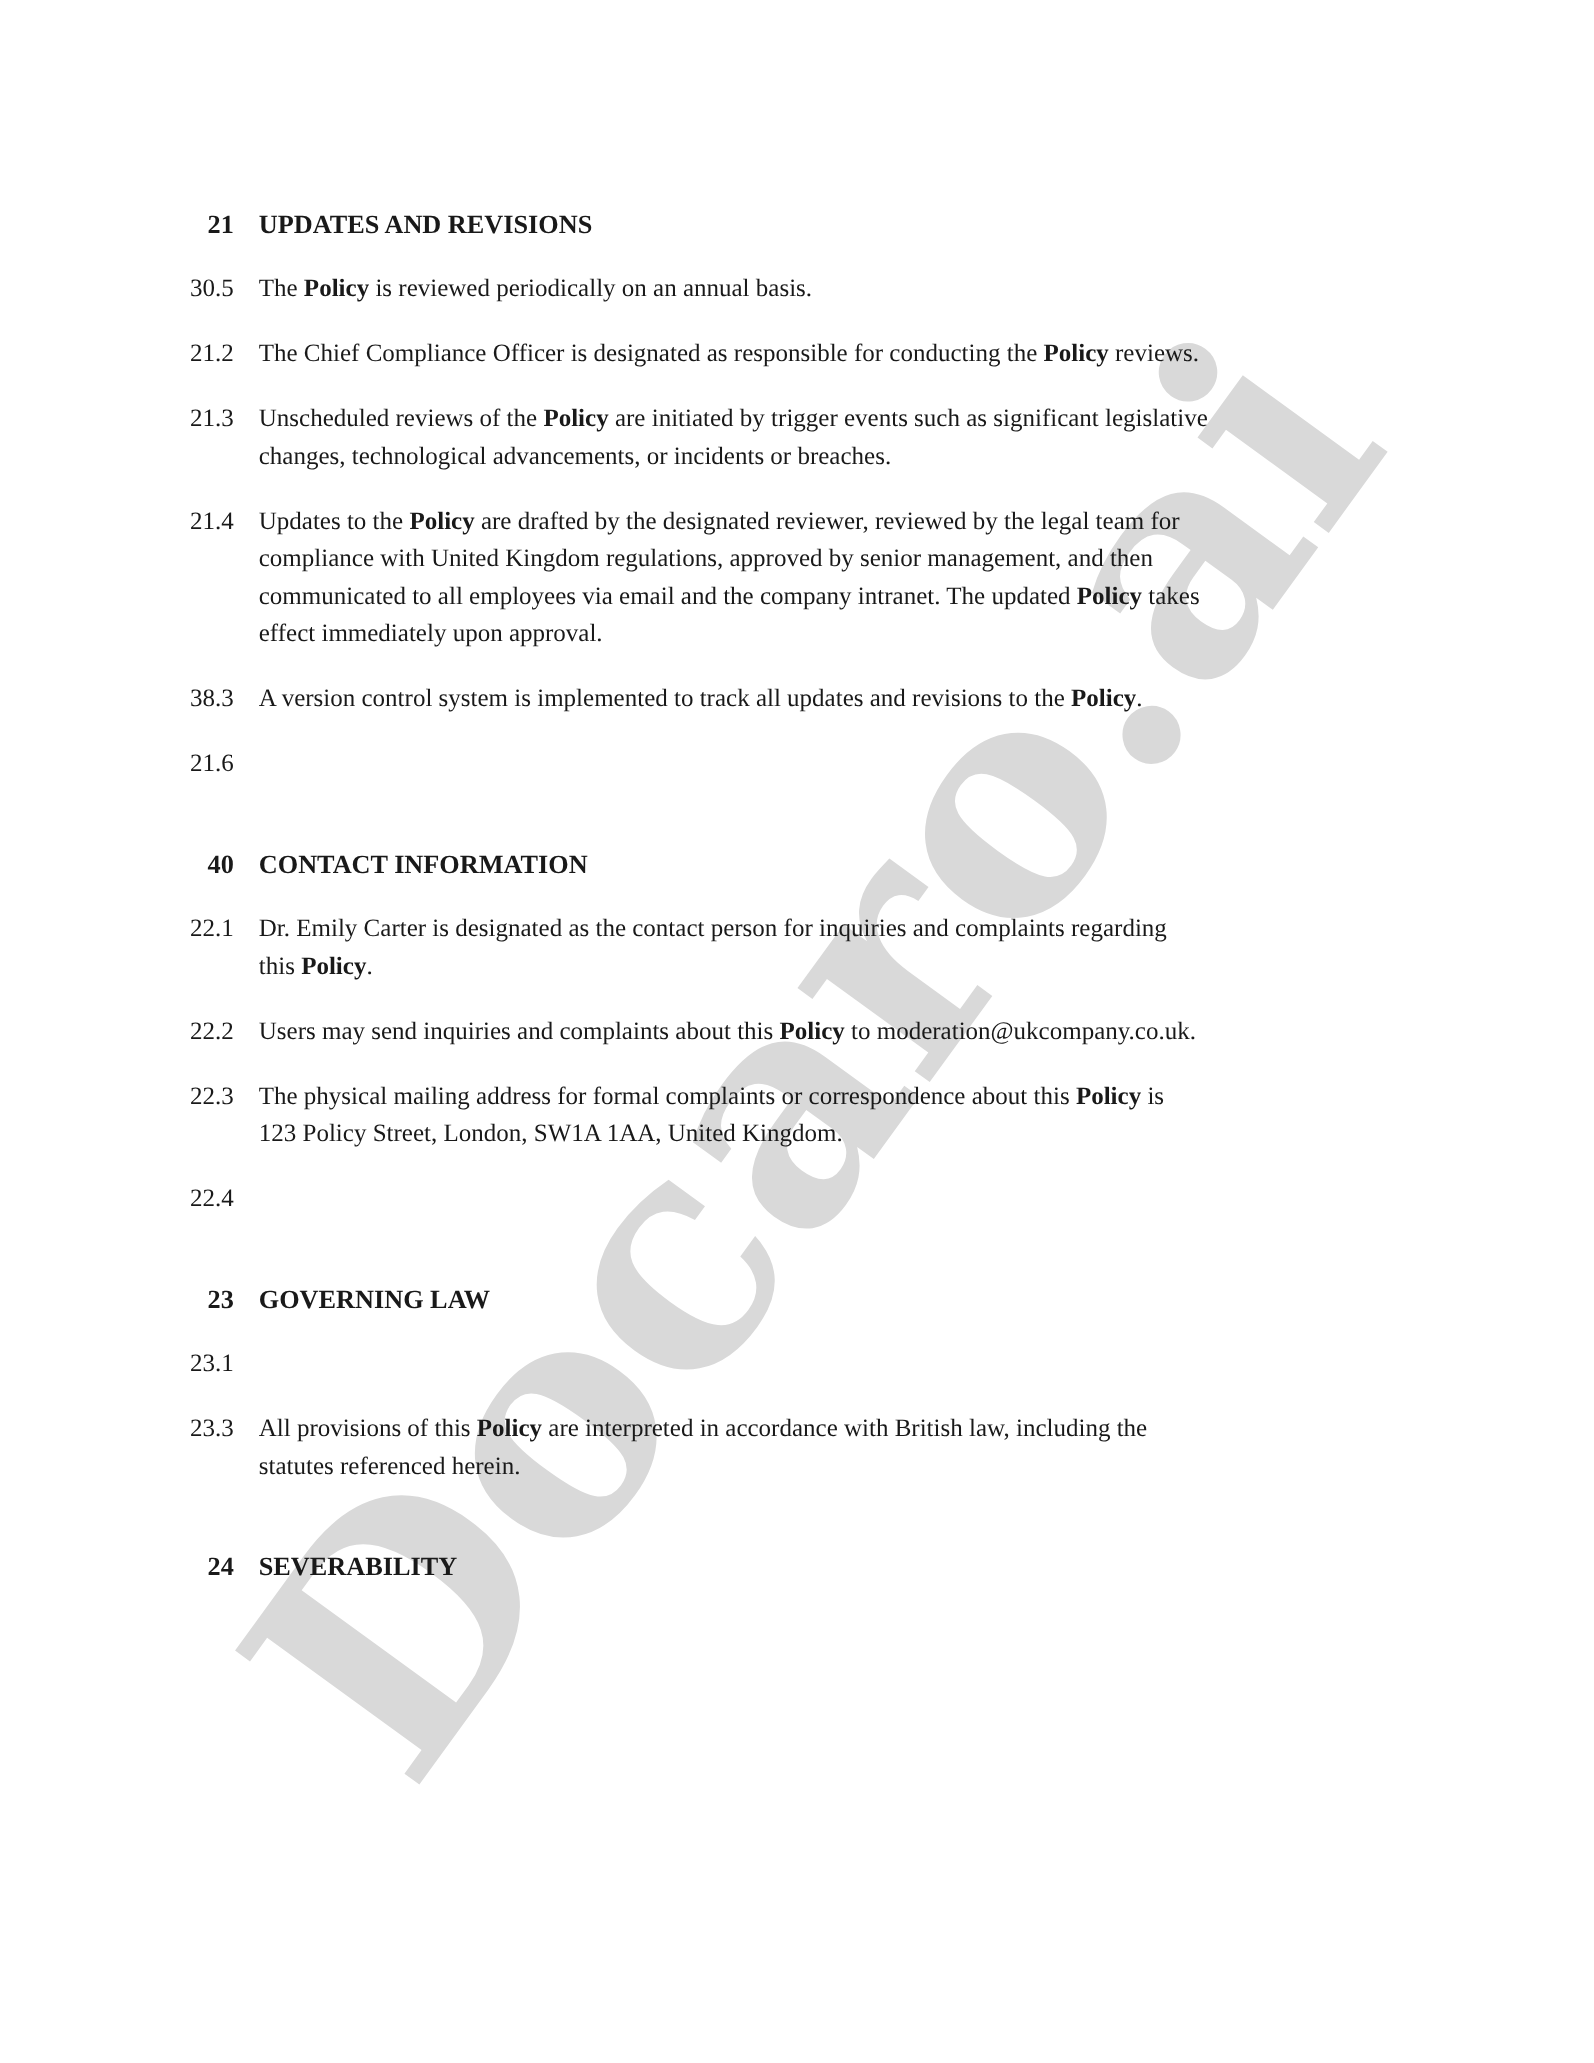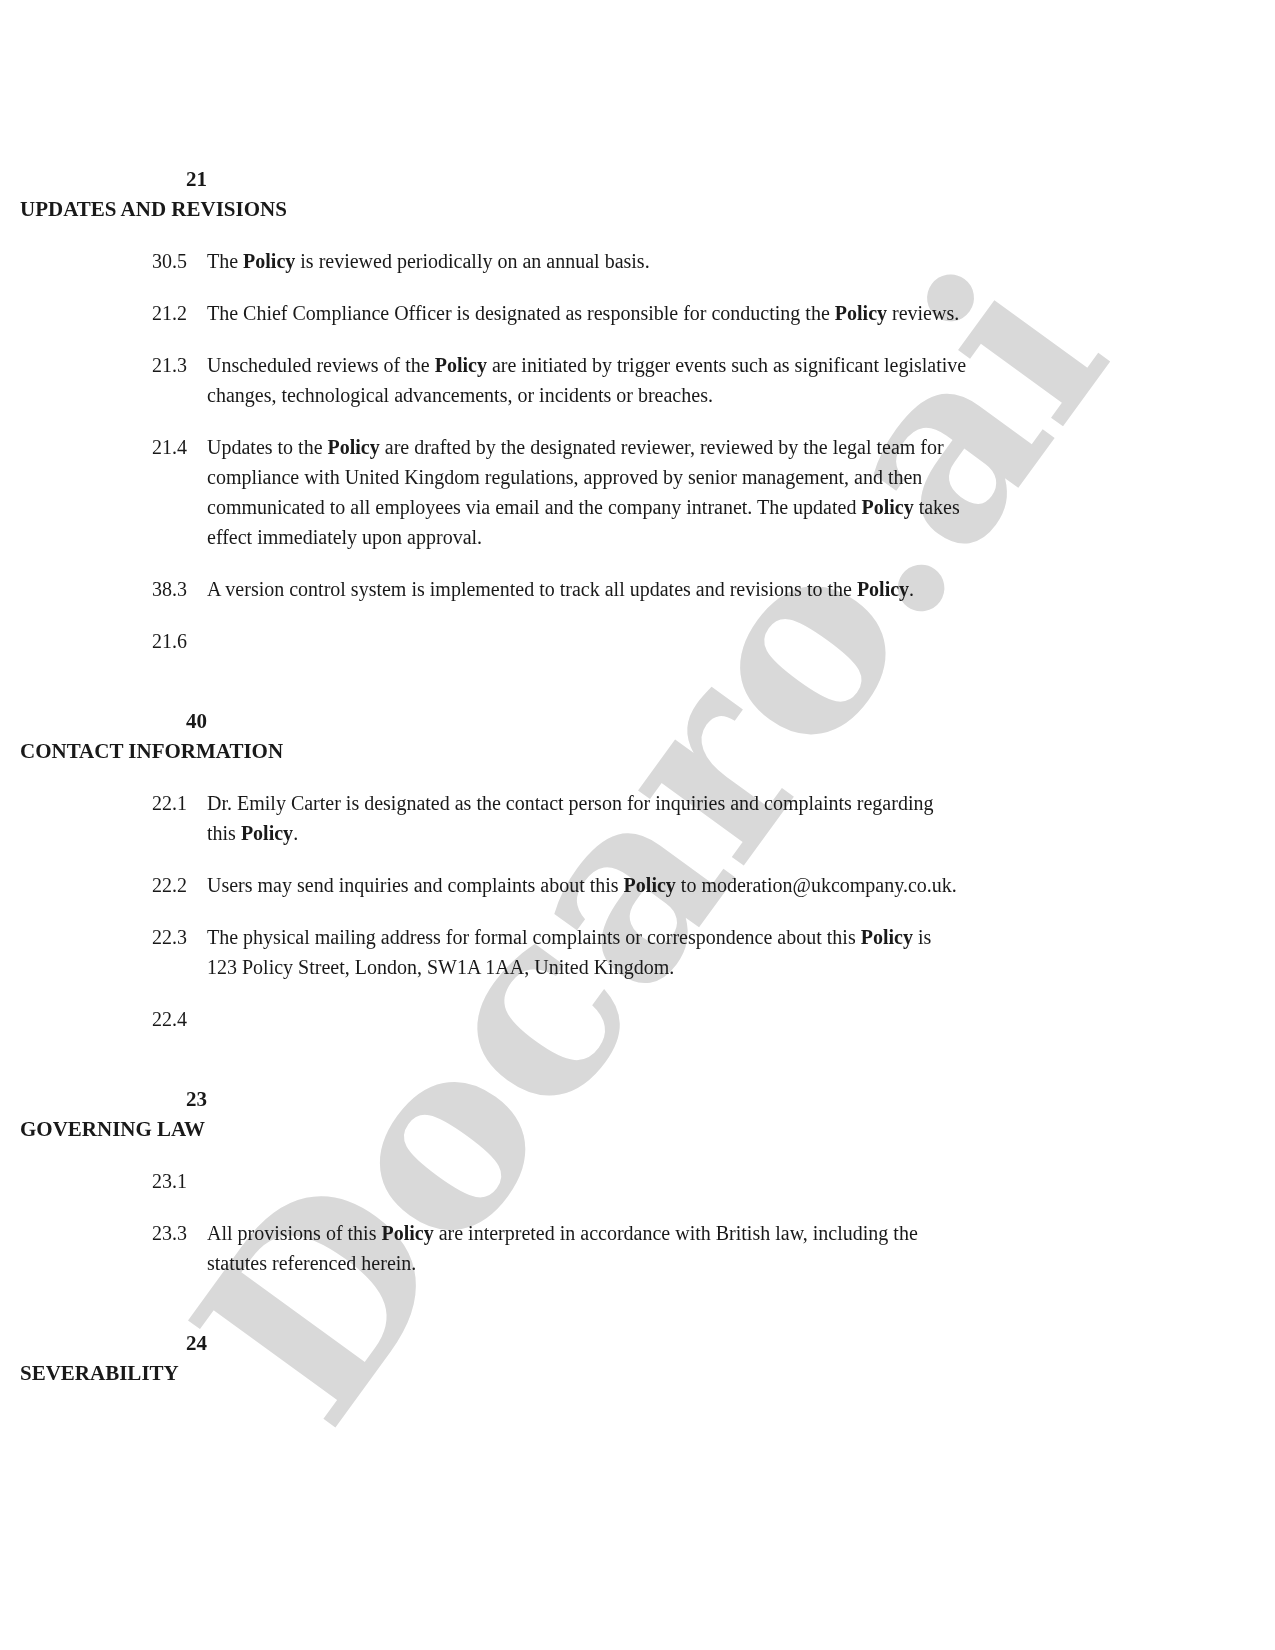--- a/index.html
+++ b/index.html
@@ -35,21 +35,20 @@
   }
   .row {
     display: flex;
     align-items: baseline;
     margin-bottom: 22px;
   }
   .row.heading-row {
     margin-top: 50px;
     font-weight: bold;
     font-size: 21px;
-    flex-direction: column;
   }
   .row.heading-row:first-child { margin-top: 0; }
   .num {
     flex: none;
     width: 187px;
     text-align: right;
   }
   .txt {
     margin-left: 20px;
     width: 880px;

